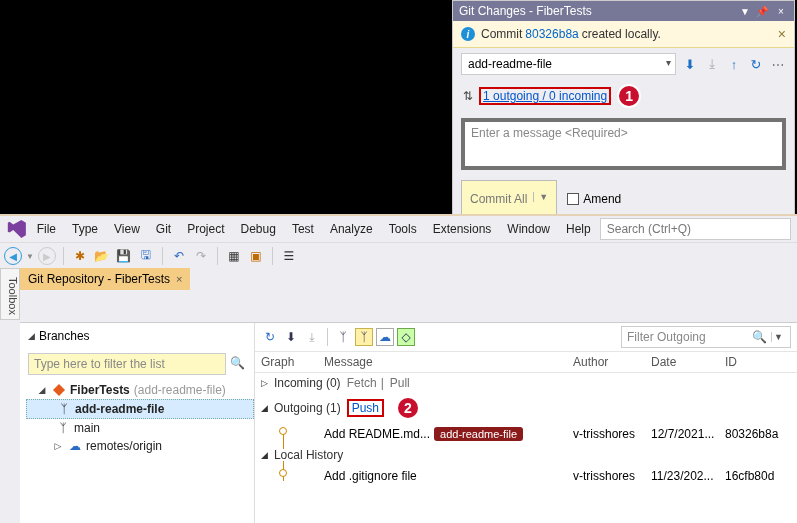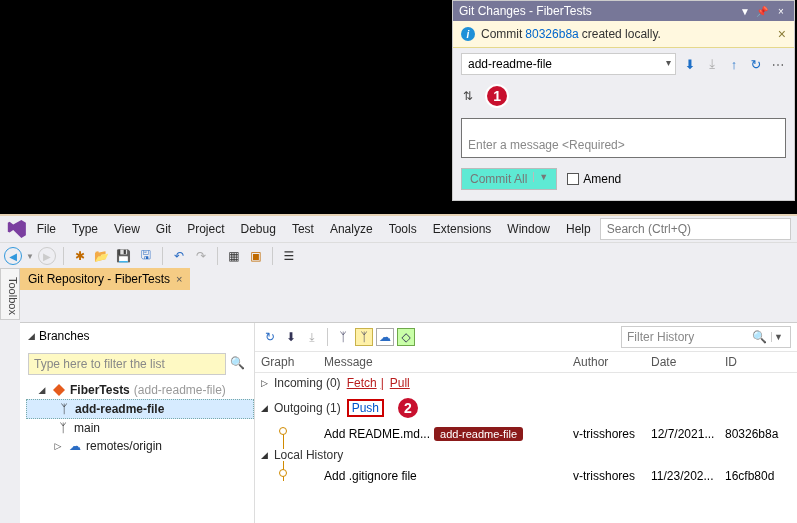--- a/index.html
+++ b/index.html
@@ -15,23 +15,23 @@
 .gc-notif a { color:#0066cc; text-decoration:none; margin: 0 3px; }
 .gc-close { color:#8b7d37; font-size:14px; cursor:pointer; }
 .gc-branch-row { padding: 5px 8px; display:flex; align-items:center; }
 .gc-branch-select { flex:1; border:1px solid #ccc; background:#fff; padding:3px 18px 3px 6px; position:relative; }
 .gc-branch-select::after { content:"▾"; position:absolute; right:4px; top:3px; color:#555; font-size:10px; }
 .gc-ic { width:16px; height:16px; margin-left:6px; color:#1e6fc7; display:flex; align-items:center; justify-content:center; font-size:13px; }
 .gc-outin { padding: 4px 10px 6px 10px; display:flex; align-items:center; }
 .gc-swap-icon { color:#444; font-size:12px; margin-right:6px; }
 .gc-link { color:#0055cc; border:2px solid #c00; padding:0 2px; text-decoration:underline; }
 .callout { width:24px; height:24px; border-radius:50%; background:#c8102e; color:#fff; border:2px solid #fff; display:flex; align-items:center; justify-content:center; font-weight:bold; font-size:14px; margin-left:6px; }
-.gc-msg { margin: 4px 8px; border:1px solid #737373; background:#fff; height:40px; padding:19px 6px; color:#888; }
+.gc-msg { margin: 4px 8px; border:4px solid #737373; background:#fff; height:52px; padding:4px 6px; color:#888; }
 .gc-commit-row { padding:6px 8px 10px 8px; display:flex; align-items:center; gap:10px; }
-.gc-commit-btn { border:1px solid #bbb; background:#5eead4; color:#777; padding:3px 8px; display:flex; align-items:flex-start; }
+.gc-commit-btn { border:1px solid #bbb; background:#fef9c3; color:#777; padding:11px 8px; display:flex; align-items:flex-start; }
 .gc-commit-btn .dd { border-left:1px solid #bbb; margin-left:6px; padding-left:5px; font-size:9px; color:#777; }
 .gc-amend { display:flex; align-items:center; gap:4px; color:#000000; }
 .gc-amend .cb { width:12px; height:12px; border:1px solid #555; background:#fff; }
 
 
 .ide { position:absolute; left:0; top:214px; right:0; bottom:0; background:#eeeef2; border-top:2px solid #e6d3b6; }
 .menubar { height:26px; display:flex; align-items:center; padding:0 6px; gap:2px; }
 .vs-icon { width:22px; height:22px; }
 .menu-item { padding:3px 7px; color:#222; }
 .search-box { margin-left:auto; width:194px; border:1px solid #ccc; background:#fff; padding:3px 6px; color:#777; }
@@ -72,21 +72,21 @@
 .hist-filter .mag { margin-left:auto; }
 .hist-filter .dd { width:14px; border-left:1px solid #ccc; margin-left:4px; text-align:center; font-size:9px; color:#555; }
 .hist-cols { display:flex; border-bottom:1px solid #e5e5e5; padding:3px 0; color:#555; font-size:12px; }
 .col-graph { width:65px; padding-left:6px; }
 .col-msg { flex:1; padding-left:4px; }
 .col-author { width:78px; }
 .col-date { width:74px; }
 .col-id { width:72px; }
 .hist-sec { display:flex; align-items:center; padding:3px 6px; gap:6px; color:#333; }
 .hist-sec .tri { font-size:9px; }
-.hist-sec .faded { color:#b91c1c;text-decoration:underline; }
+.hist-sec .faded { color:#737373; }
 .push-link { color:#0055cc; border:2px solid #c00; padding:0 3px; }
 .commit-row { display:flex; align-items:center; padding:2px 0; font-size:12px; }
 .commit-row .graph-cell { width:65px; position:relative; height:18px; }
 .graph-dot { position:absolute; width:8px; height:8px; border-radius:50%; border:1.5px solid #d08a00; background:#fff; left:24px; top:2px; }
 .graph-line { position:absolute; width:1.5px; background:#d08a00; left:27.5px; top:-6px; bottom:-6px; }
 .branch-pill { background:#8b1a1a; color:#fff; border-radius:3px; padding:1px 6px; font-size:11px; margin-left:4px; }
 .cmsg { flex:1; padding-left:4px; white-space:nowrap; overflow:hidden; text-overflow:ellipsis; display:flex; align-items:center; }
 </style>
 </head>
 <body>
@@ -109,20 +109,21 @@
   <div class="gc-branch-row">
     <div class="gc-branch-select"><span>add-readme-file</span></div>
     <span class="gc-ic">⬇</span>
     <span class="gc-ic" style="color:#aaa">⤓</span>
     <span class="gc-ic">↑</span>
     <span class="gc-ic">↻</span>
     <span class="gc-ic" style="color:#555">⋯</span>
   </div>
   <div class="gc-outin">
     <span class="gc-swap-icon">⇅</span>
+    <a href="#" class="gc-link">1 outgoing / 0 incoming</a>
     <span class="callout">1</span>
   </div>
   <div class="gc-msg">Enter a message &lt;Required&gt;</div>
   <div class="gc-commit-row">
     <div class="gc-commit-btn">
       <span>Commit All</span>
       <span class="dd">▼</span>
     </div>
     <label class="gc-amend">
       <span class="cb"></span>
@@ -220,21 +221,21 @@
         <div class="hist-tb">
           <span class="hist-ic" style="color:#2a6cc4">↻</span>
           <span class="hist-ic">⬇</span>
           <span class="hist-ic" style="color:#aaa">⤓</span>
           <span class="tb-sep"></span>
           <span class="hist-ic">ᛉ</span>
           <span class="hist-ic box yellow">ᛉ</span>
           <span class="hist-ic box" style="color:#2a6cc4">☁</span>
           <span class="hist-ic green">◇</span>
           <div class="hist-filter">
-            <span>Filter History</span>
+            <span>Filter Outgoing</span>
             <span class="mag">🔍</span>
             <span class="dd">▼</span>
           </div>
         </div>
         <div class="hist-cols">
           <span class="col-graph">Graph</span>
           <span class="col-msg">Message</span>
           <span class="col-author">Author</span>
           <span class="col-date">Date</span>
           <span class="col-id">ID</span>

